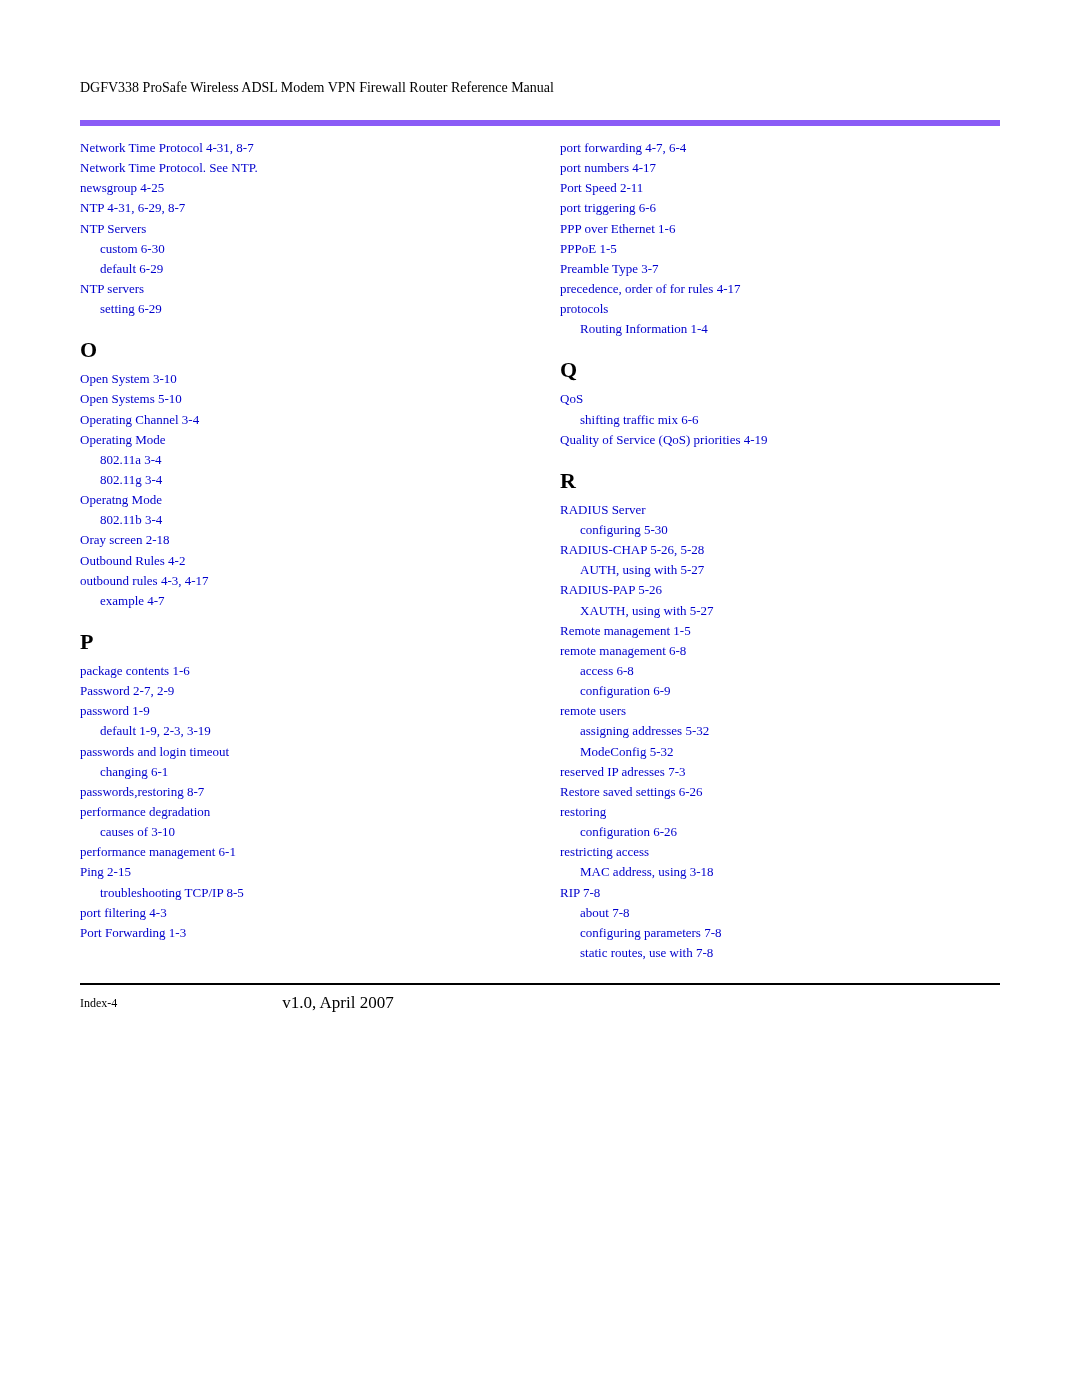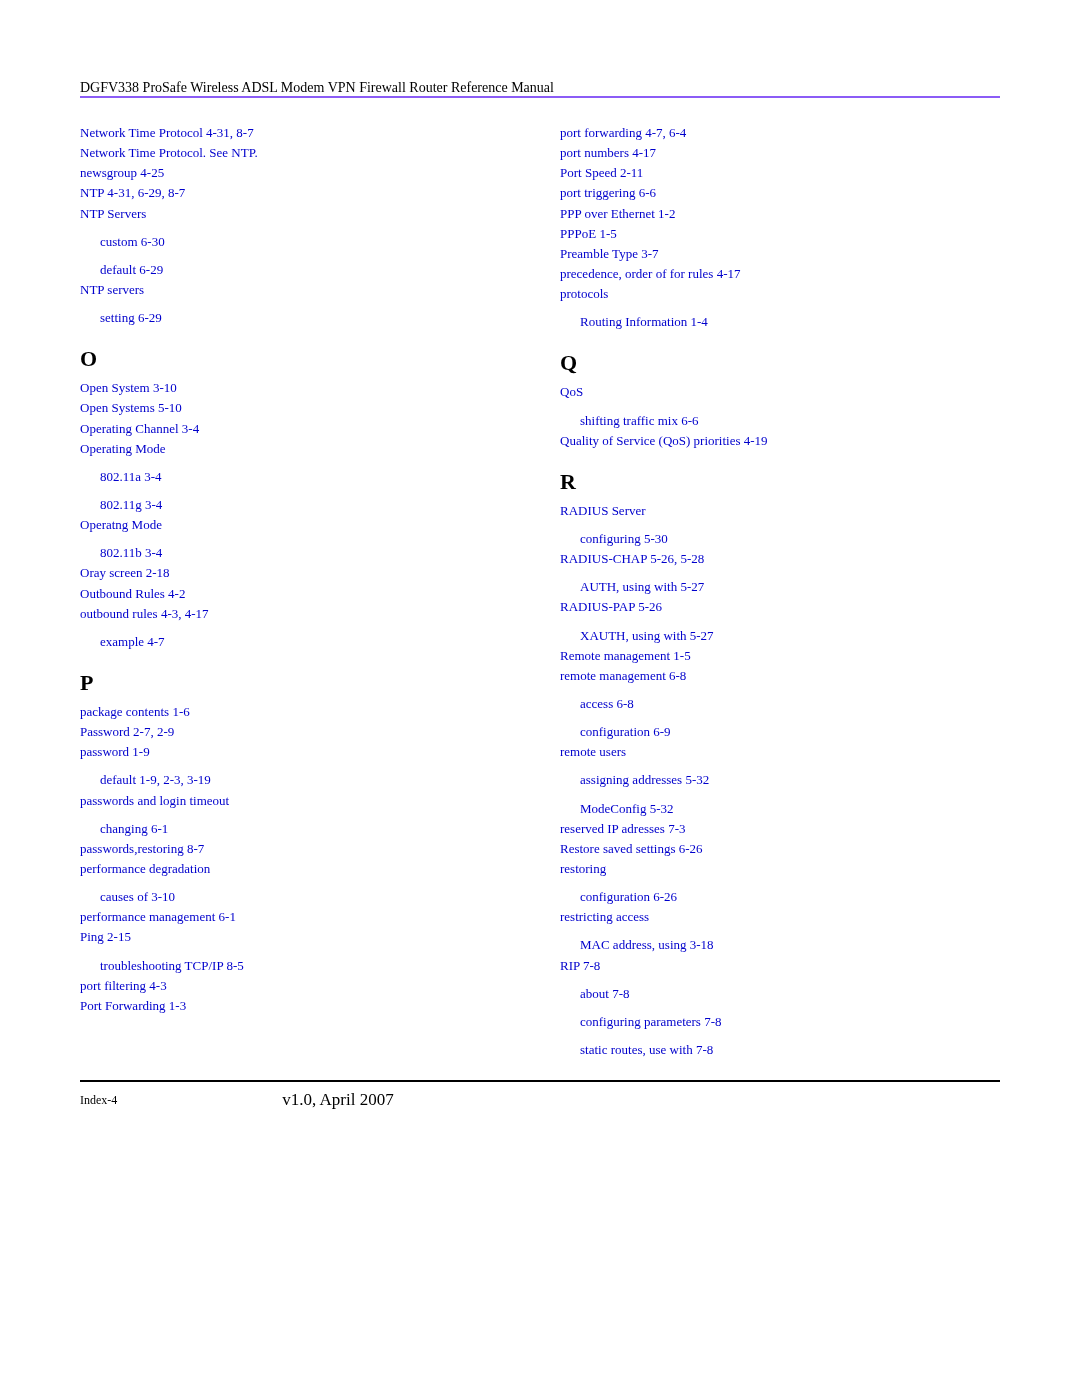--- a/index.html
+++ b/index.html
@@ -9,23 +9,23 @@
       background: #fff;
       color: #000;
       width: 1080px;
       min-height: 1397px;
       position: relative;
     }
     .page {
       padding: 80px 80px 60px 80px;
     }
     .header {
-      border-bottom: 2px solid #8b5cf6;
-      padding-bottom: 0;
-      margin-bottom: 25px;
+      border-bottom: 6px solid #8b5cf6;
+      padding-bottom: 24px;
+      margin-bottom: 12px;
     }
     .header-title {
       font-size: 14px;
       color: #000;
     }
     .footer {
       border-top: 2px solid #000;
       padding-top: 8px;
       margin-top: 20px;
       display: flex;
@@ -51,21 +51,20 @@
       flex: 1;
     }
     .index-link {
       color: #0000cc;
       text-decoration: none;
       display: block;
       line-height: 1.55;
     }
     .index-link.indented-1 {
       padding-left: 20px;
-      margin-top: 8px;
     }
     .section-letter {
       font-size: 22px;
       font-weight: bold;
       color: #000;
       margin-top: 18px;
       margin-bottom: 6px;
       display: block;
     }
   </style>
@@ -117,21 +116,21 @@
         <a class="index-link indented-1" href="#">troubleshooting TCP/IP  8-5</a>
         <a class="index-link " href="#">port filtering  4-3</a>
         <a class="index-link " href="#">Port Forwarding  1-3</a>
       </div>
 
     <div class="column">
         <a class="index-link " href="#">port forwarding  4-7, 6-4</a>
         <a class="index-link " href="#">port numbers  4-17</a>
         <a class="index-link " href="#">Port Speed  2-11</a>
         <a class="index-link " href="#">port triggering  6-6</a>
-        <a class="index-link " href="#">PPP over Ethernet  1-2</a>
+        <a class="index-link " href="#">PPP over Ethernet  1-6</a>
         <a class="index-link " href="#">PPPoE  1-5</a>
         <a class="index-link " href="#">Preamble Type  3-7</a>
         <a class="index-link " href="#">precedence, order of for rules  4-17</a>
         <a class="index-link " href="#">protocols</a>
         <a class="index-link indented-1" href="#">Routing Information  1-4</a>
         <span class="section-letter">Q</span>
         <a class="index-link " href="#">QoS</a>
         <a class="index-link indented-1" href="#">shifting traffic mix  6-6</a>
         <a class="index-link " href="#">Quality of Service (QoS) priorities  4-19</a>
         <span class="section-letter">R</span>

